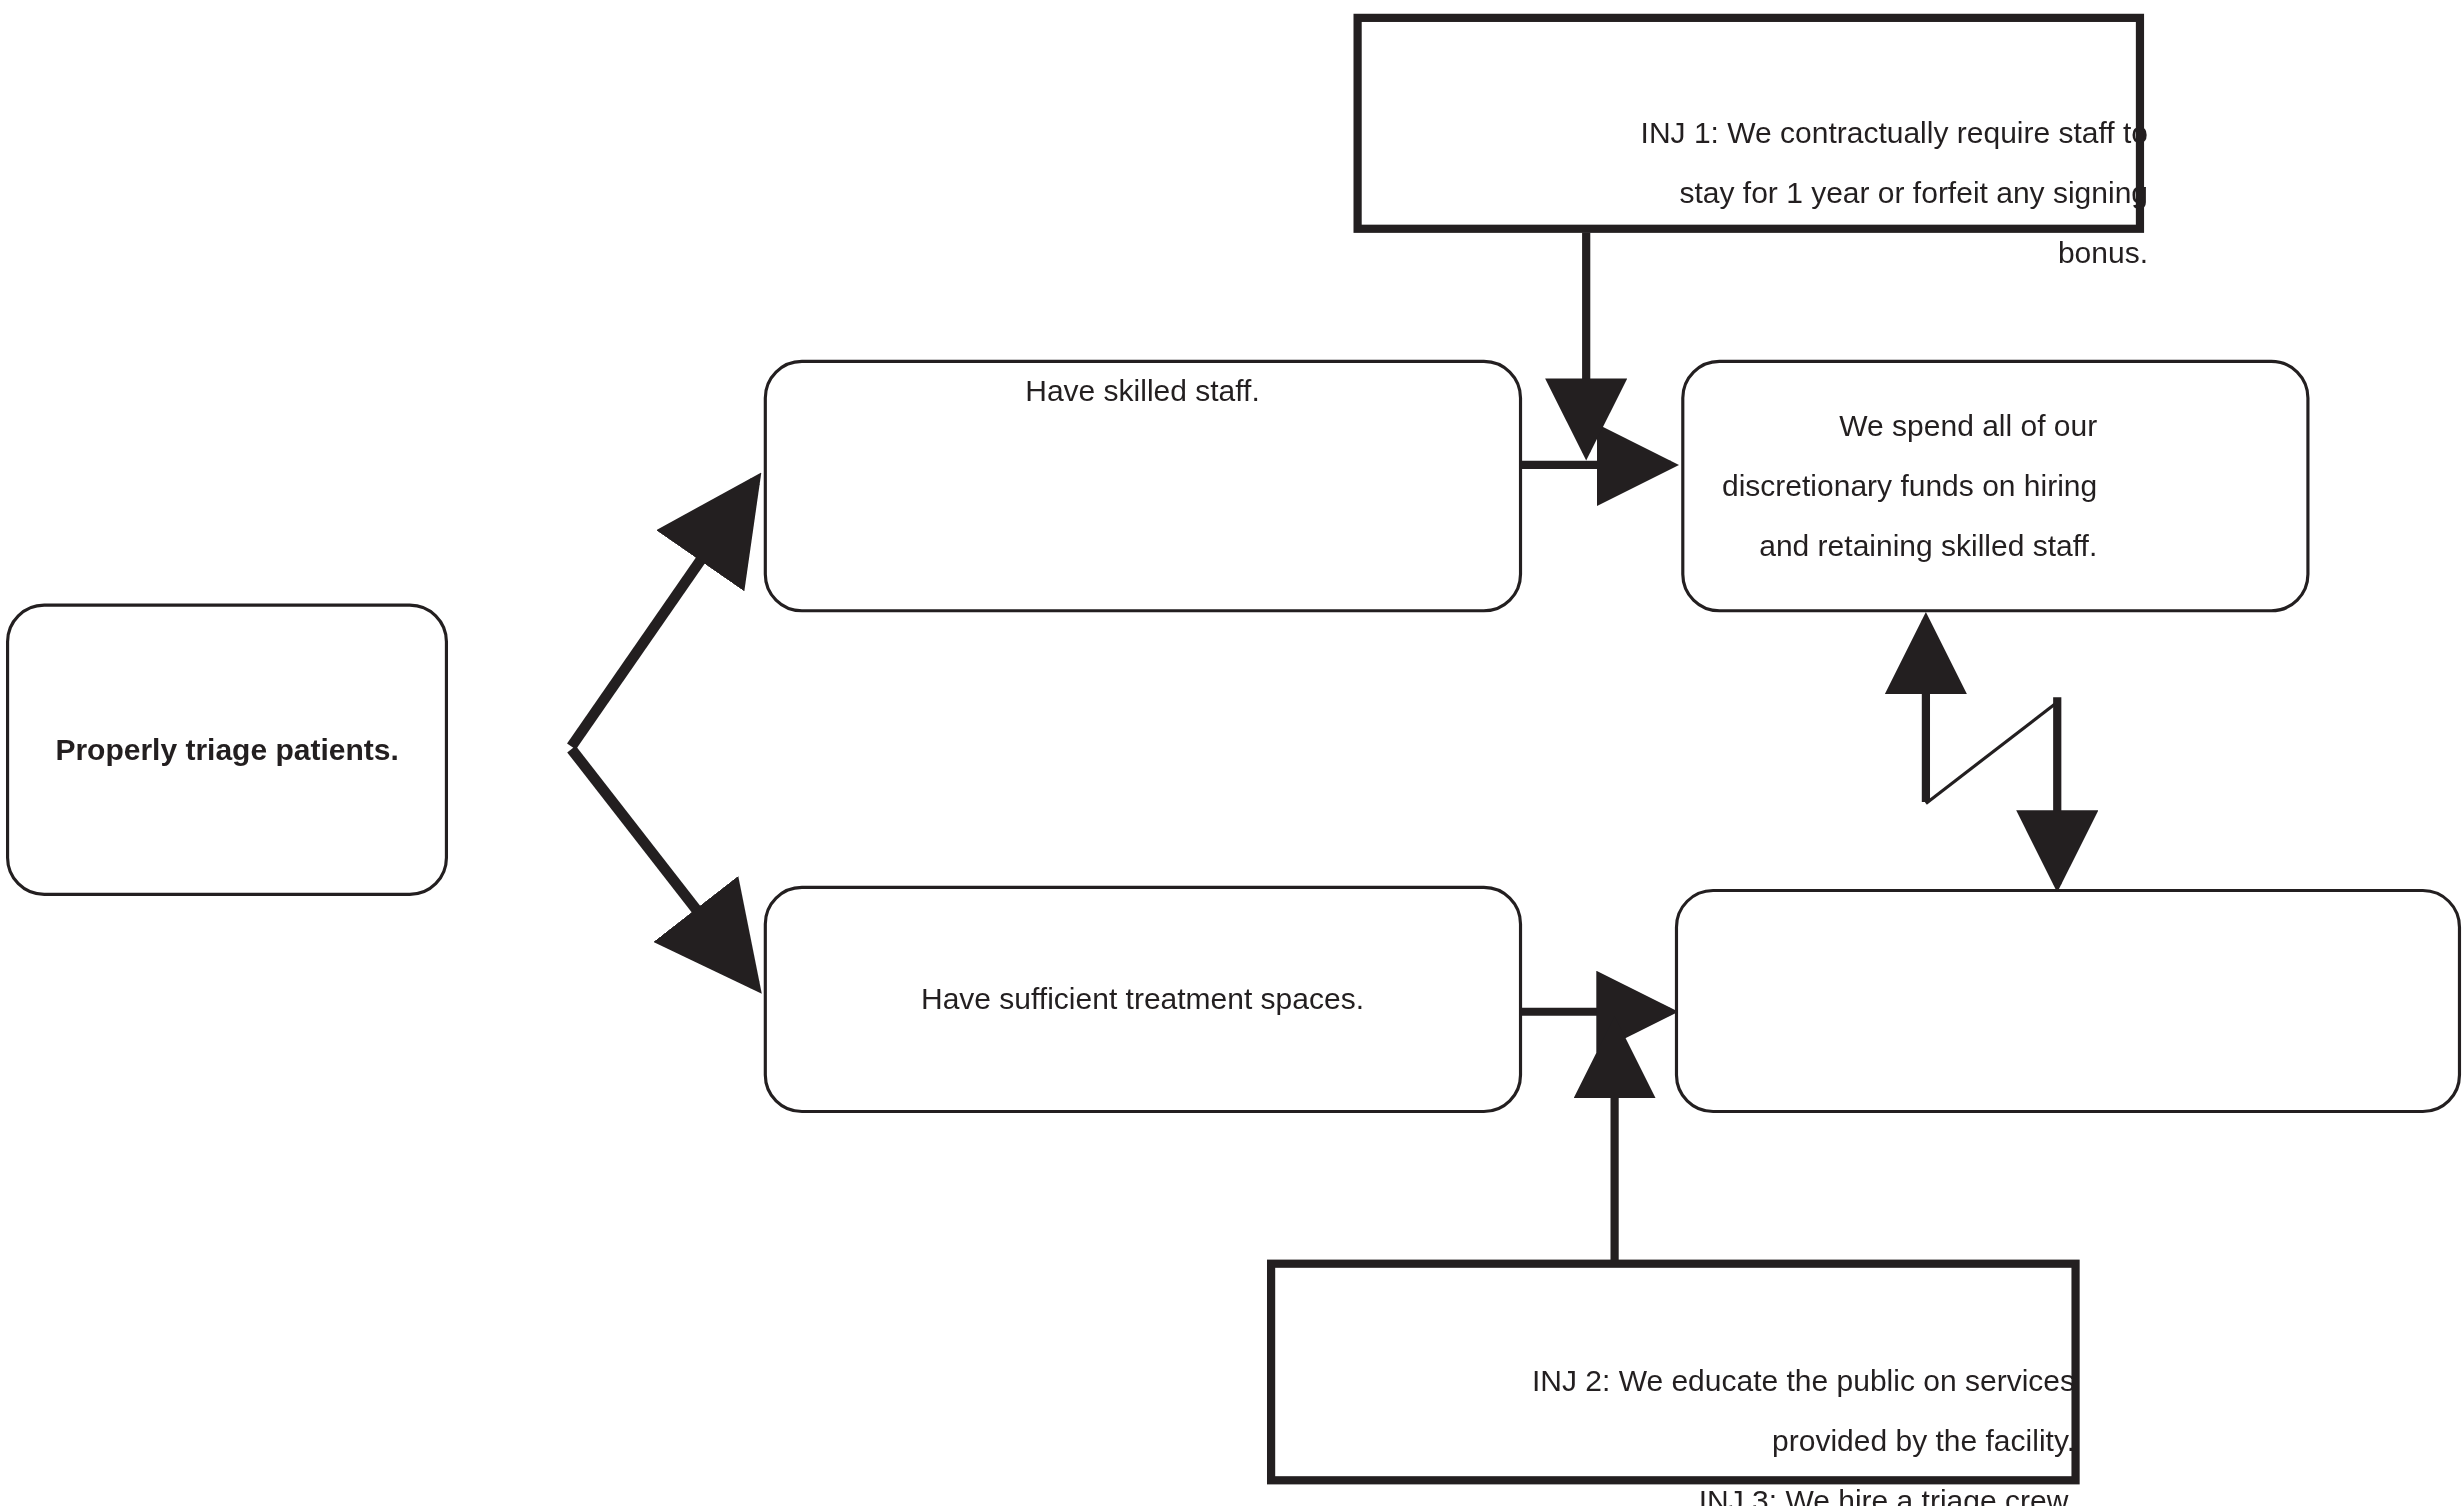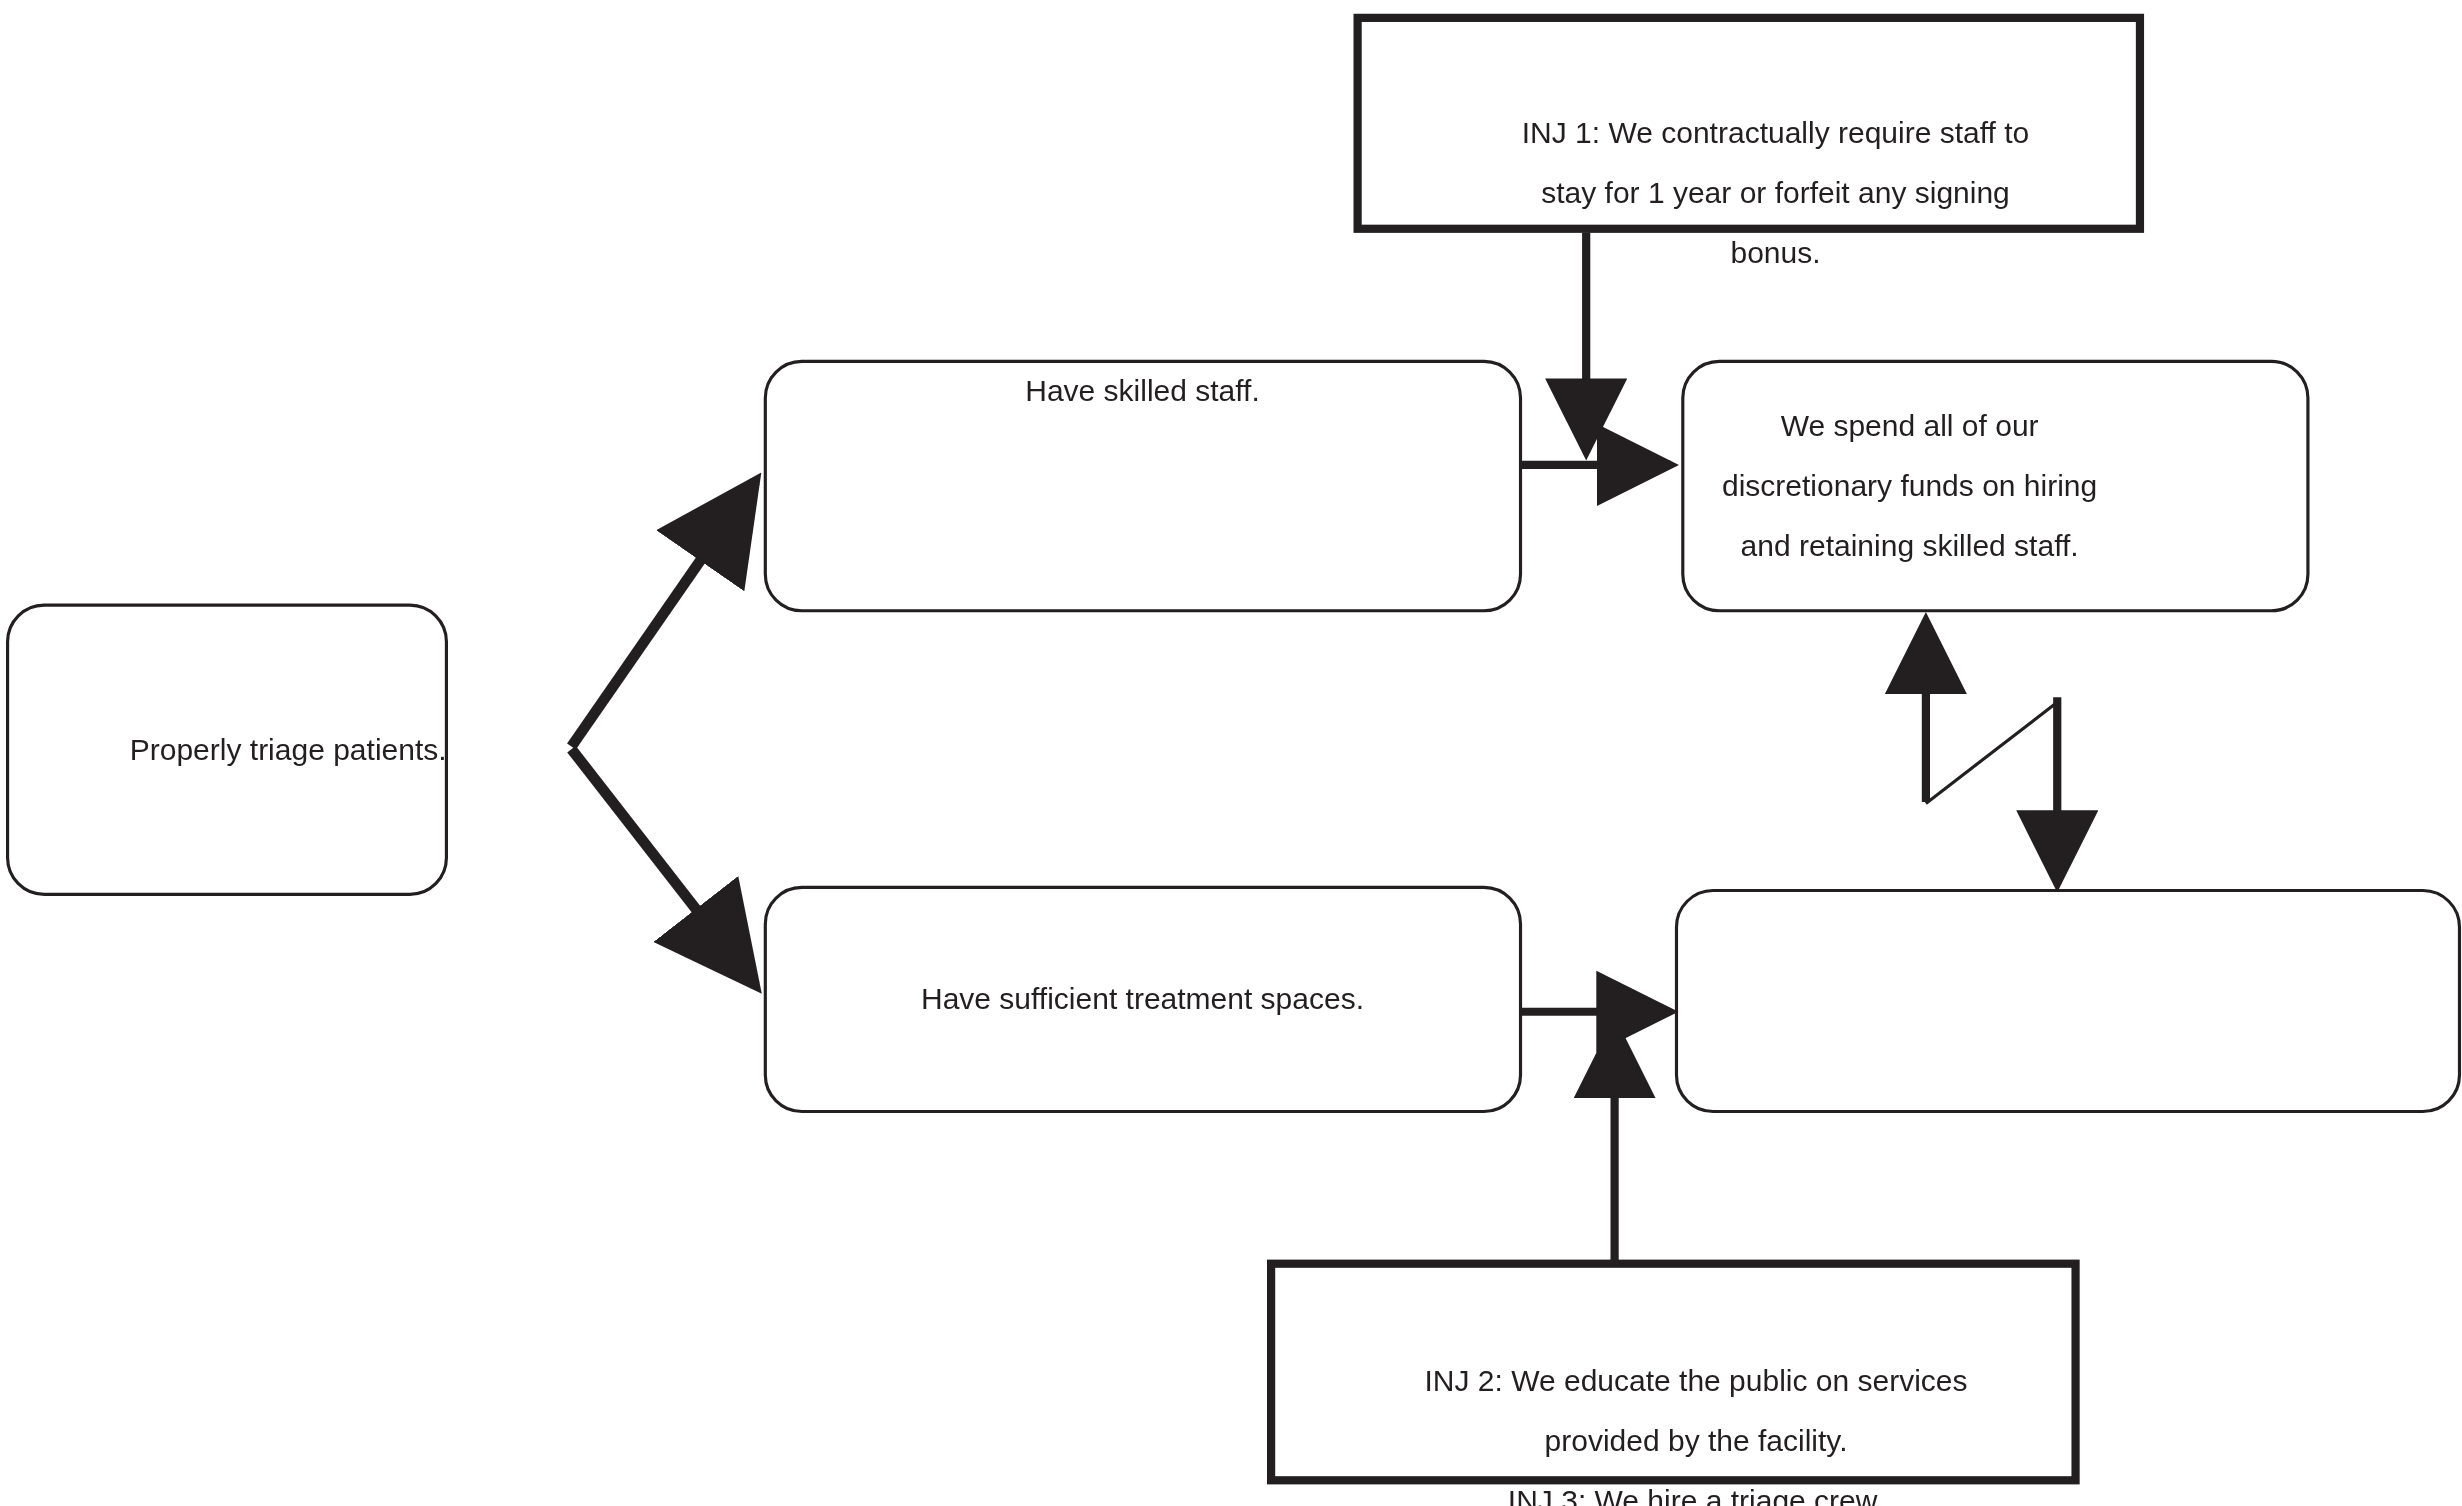--- a/index.html
+++ b/index.html
@@ -11,21 +11,21 @@
   svg.layer{position:absolute;left:0;top:0;width:2462px;height:1507px;}
   .node-text{
     position:absolute;
     color:#231f20;
     font-size:30px;
     line-height:60px;
     white-space:pre-line;
     letter-spacing:0px;
   }
   .centered{text-align:center;}
-  .leftal{text-align:center;}
+  .leftal{text-align:right;}
 </style>
 </head>
 <body>
 
 <div id="diagram-root">
 
   <svg class="layer" viewBox="0 0 3899 2386">
     <defs>
       <marker id="ah" markerWidth="10" markerHeight="10" refX="9" refY="5" orient="auto-start-reverse" markerUnits="strokeWidth">
         <path d="M0,0 L10,5 L0,10 z" fill="#231f20"></path>
@@ -56,21 +56,21 @@
 
     <line x1="2512" y1="368" x2="2512" y2="716" stroke="#231f20" stroke-width="13" marker-end="url(#ah)"></line>
 
     <line x1="2557" y1="1995" x2="2557" y2="1622" stroke="#231f20" stroke-width="13" marker-end="url(#ah)"></line>
 
     <line x1="3050" y1="1270" x2="3050" y2="982" stroke="#231f20" stroke-width="13" marker-end="url(#ah)"></line>
     <line x1="3050" y1="1272" x2="3258" y2="1112" stroke="#231f20" stroke-width="5"></line>
     <line x1="3258" y1="1104" x2="3258" y2="1400" stroke="#231f20" stroke-width="13" marker-end="url(#ah)"></line>
   </svg>
 
-  <div class="node-text centered" style="left:7.6px; top:605px; width:439px; height:289px; display:flex; align-items:center; justify-content:flex-end;">
+  <div class="node-text centered" style="left:7.6px; top:605px; width:439px; height:289px; display:flex; align-items:center; justify-content:center;font-weight:bold;">
     <span>Properly triage patients.</span>
   </div>
 
   <div class="node-text centered" style="left:765px; top:361px; width:755px; height:249px; display:flex; justify-content:center;">
     <span>Have skilled staff.</span>
   </div>
 
   <div class="node-text centered" style="left:765px; top:887px; width:755px; height:224px; display:flex; align-items:center; justify-content:center;">
     <span>Have sufficient treatment spaces.</span>
   </div>

